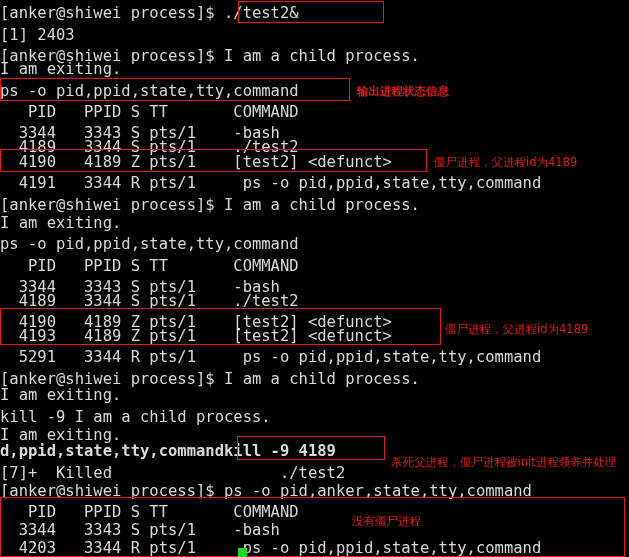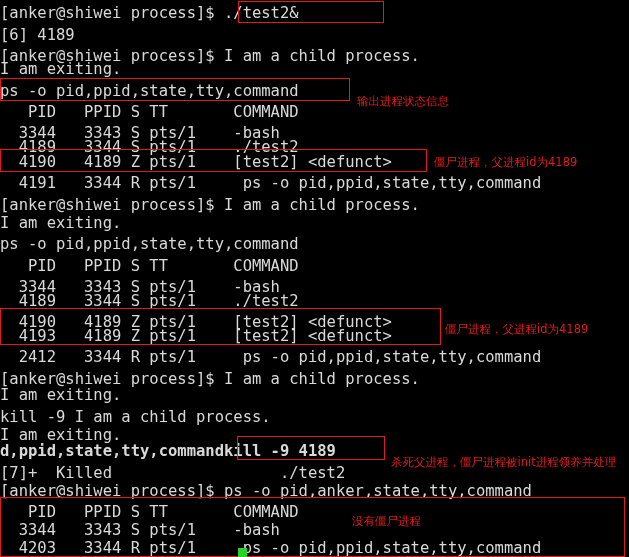--- a/index.html
+++ b/index.html
@@ -55,59 +55,59 @@
     height: 11px;
     background: #26d426;
   }
 </style>
 </head>
 <body>
 
 <div id="terminal">
   <div id="lines">
       <div class="line" style="top: 2px;">[anker@shiwei process]$ ./test2&amp;</div>
-      <div class="line" style="top: 24px;">[6] 4189</div>
+      <div class="line" style="top: 24px;">[1] 2403</div>
       <div class="line" style="top: 45px;">[anker@shiwei process]$ I am a child process.</div>
       <div class="line" style="top: 58px;">I am exiting.</div>
       <div class="line" style="top: 80px;">ps -o pid,ppid,state,tty,command</div>
       <div class="line" style="top: 101px;">   PID   PPID S TT       COMMAND</div>
       <div class="line" style="top: 122px;">  3344   3343 S pts/1    -bash</div>
       <div class="line" style="top: 136px;">  4189   3344 S pts/1    ./test2</div>
       <div class="line" style="top: 151px;">  4190   4189 Z pts/1    [test2] &lt;defunct&gt;</div>
       <div class="line" style="top: 172px;">  4191   3344 R pts/1     ps -o pid,ppid,state,tty,command</div>
       <div class="line" style="top: 194px;">[anker@shiwei process]$ I am a child process.</div>
       <div class="line" style="top: 212px;">I am exiting.</div>
       <div class="line" style="top: 233px;">ps -o pid,ppid,state,tty,command</div>
       <div class="line" style="top: 255px;">   PID   PPID S TT       COMMAND</div>
       <div class="line" style="top: 276px;">  3344   3343 S pts/1    -bash</div>
       <div class="line" style="top: 290px;">  4189   3344 S pts/1    ./test2</div>
       <div class="line" style="top: 311px;">  4190   4189 Z pts/1    [test2] &lt;defunct&gt;</div>
       <div class="line" style="top: 325px;">  4193   4189 Z pts/1    [test2] &lt;defunct&gt;</div>
-      <div class="line" style="top: 346px;">  2412   3344 R pts/1     ps -o pid,ppid,state,tty,command</div>
+      <div class="line" style="top: 346px;">  5291   3344 R pts/1     ps -o pid,ppid,state,tty,command</div>
       <div class="line" style="top: 368px;">[anker@shiwei process]$ I am a child process.</div>
       <div class="line" style="top: 384px;">I am exiting.</div>
       <div class="line" style="top: 406px;">kill -9 I am a child process.</div>
       <div class="line" style="top: 424px;">I am exiting.</div>
       <div class="line" style="top: 440px; font-weight: bold;">d,ppid,state,tty,commandkill -9 4189</div>
       <div class="line" style="top: 462px;">[7]+  Killed                  ./test2</div>
       <div class="line" style="top: 480px;">[anker@shiwei process]$ ps -o pid,anker,state,tty,command</div>
       <div class="line" style="top: 501px;">   PID   PPID S TT       COMMAND</div>
       <div class="line" style="top: 519px;">  3344   3343 S pts/1    -bash</div>
       <div class="line" style="top: 537px;">  4203   3344 R pts/1     ps -o pid,ppid,state,tty,command</div>
     </div>
   <div id="boxes">
       <div class="hl-box" style="left: 238px; top: 1px; width: 146px; height: 22px; border-color: rgb(224, 27, 27);"></div>
       <div class="hl-box" style="left: 0px; top: 78px; width: 350px; height: 23px; border-color: rgb(224, 27, 27);"></div>
       <div class="hl-box" style="left: 0px; top: 149px; width: 427px; height: 23px; border-color: rgb(224, 27, 27);"></div>
       <div class="hl-box" style="left: 0px; top: 308px; width: 441px; height: 37px; border-color: rgb(224, 27, 27);"></div>
       <div class="hl-box" style="left: 237px; top: 436px; width: 148px; height: 24px; border-color: rgb(224, 27, 27);"></div>
       <div class="hl-box" style="left: 0px; top: 497px; width: 625px; height: 60px; border-color: rgb(224, 27, 27);"></div>
     </div>
   <div id="notes">
-      <div class="note" style="left: 357px; top: 94px; color: rgb(224, 27, 27); max-width: 270px;">输出进程状态信息</div>
+      <div class="note" style="left: 357px; top: 84px; color: rgb(224, 27, 27); max-width: 270px; font-weight: bold;">输出进程状态信息</div>
       <div class="note" style="left: 434px; top: 155px; color: rgb(224, 27, 27); max-width: 193px;">僵尸进程，父进程id为4189</div>
       <div class="note" style="left: 445px; top: 322px; color: rgb(224, 27, 27); max-width: 182px;">僵尸进程，父进程id为4189</div>
       <div class="note" style="left: 391px; top: 441px; color: rgb(224, 27, 27); max-width: 236px; margin-top: 14px;">杀死父进程，僵尸进程被init进程领养并处理</div>
       <div class="note" style="left: 340px; top: 514px; color: rgb(224, 27, 27); max-width: 287px; margin-left: 12px;">没有僵尸进程</div>
     </div>
   <div id="cursor-holder">
       <div class="cursor" style="left: 238px; top: 548px; width: 9px; height: 10px; background: rgb(38, 212, 38);"></div>
     </div>
 </div>
 

